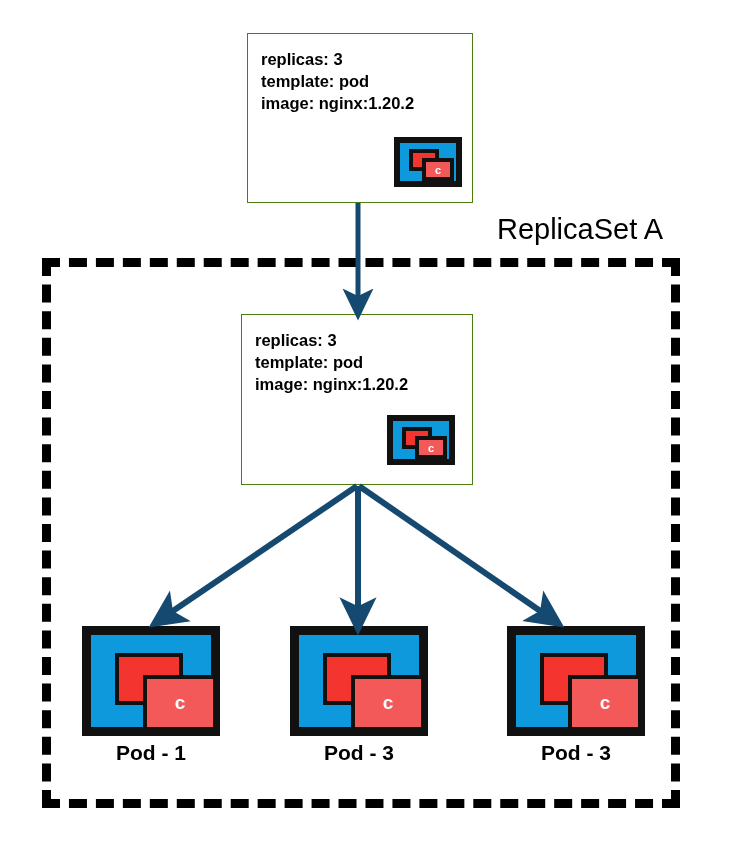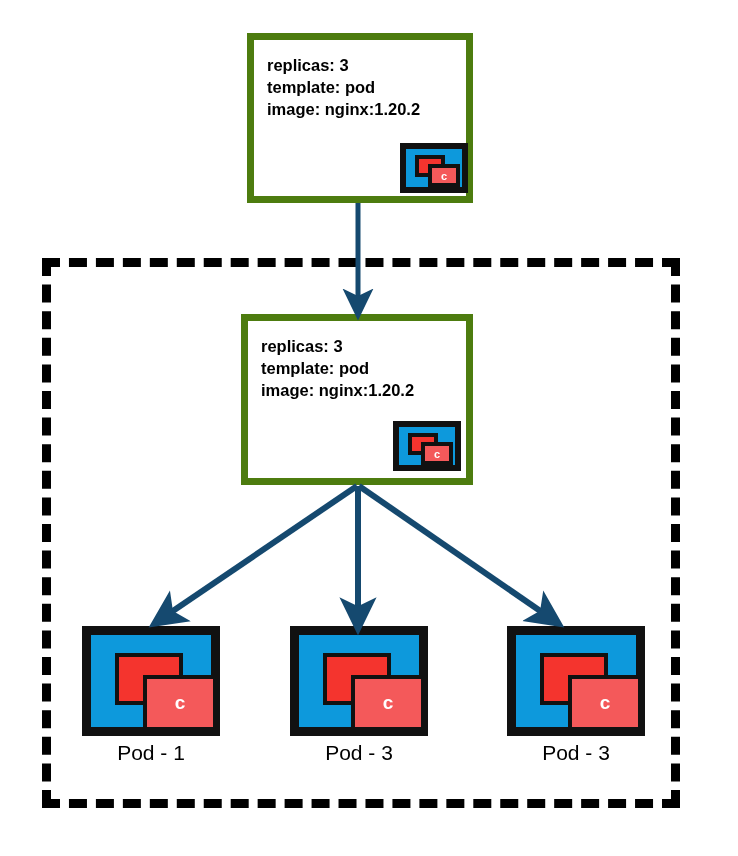--- a/index.html
+++ b/index.html
@@ -36,21 +36,21 @@
     font-weight: 400;
     color: #000000;
     letter-spacing: 0px;
     white-space: nowrap;
   }
 
   
   .spec-box {
     position: absolute;
     background: #ffffff;
-    border: 7px solid #4d7c0f;
+    border: 1px solid #4d7c0f;
     box-sizing: border-box;
   }
   .spec-box.top    { left: 247px; top: 33px;  width: 226px; height: 170px; }
   .spec-box.middle { left: 241px; top: 314px; width: 232px; height: 171px; }
 
   .spec-lines {
     position: absolute;
     left: 13px;
     top: 14px;
     font-size: 16.5px;
@@ -104,40 +104,41 @@
   .pod-glyph.large .ctr-back  { left: 24px; top: 18px; width: 68px; height: 52px; }
   .pod-glyph.large .ctr-front { left: 52px; top: 40px; width: 74px; height: 56px; font-size: 19px; }
 
   .pod-label {
     position: absolute;
     top: 115px;
     left: -14px;
     width: 166px;
     text-align: center;
     font-size: 21px;
-    font-weight: normal;
+    font-weight: bold;
     color: #000000;
     white-space: nowrap;
   }
 
   
   #arrows {
     position: absolute;
     left: 0; top: 0;
     width: 738px;
     height: 856px;
     pointer-events: none;
   }
 </style>
 </head>
 <body>
 
 <div id="canvas">
 
   <div class="replicaset-box"></div>
+  <div class="replicaset-label">ReplicaSet A</div>
 
   <div class="spec-box top">
     <div class="spec-lines">
       <div>replicas: 3</div>
       <div>template: pod</div>
       <div>image: nginx:1.20.2</div>
     </div>
     <div class="pod-glyph small">
       <div class="ctr-back"></div>
       <div class="ctr-front">c</div>

